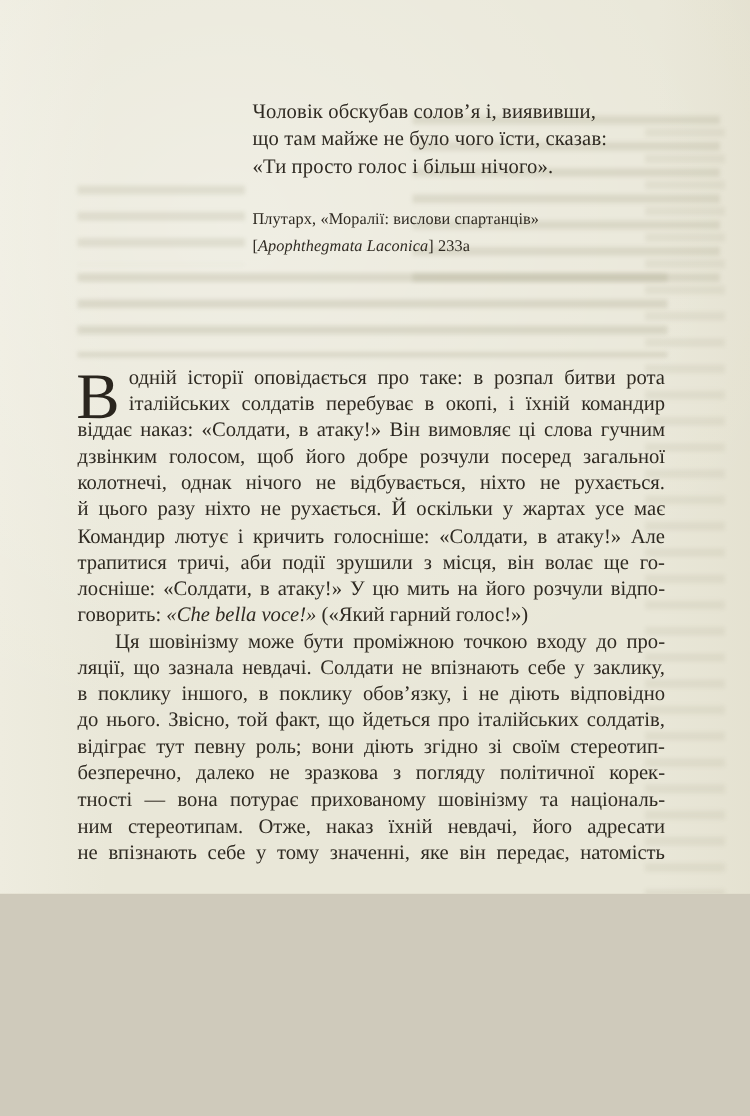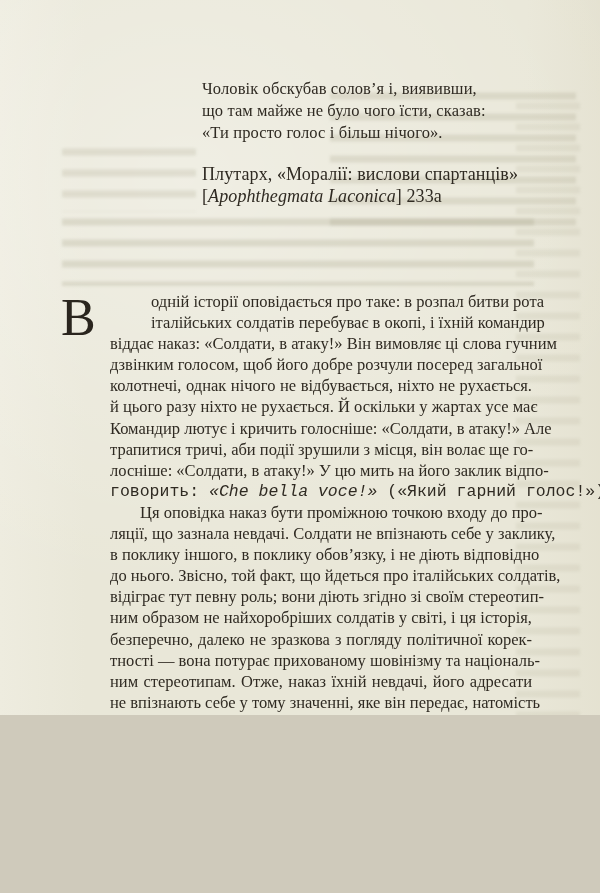--- a/index.html
+++ b/index.html
@@ -43,21 +43,21 @@
     left: 202px;
     top: 78px;
     font-size: 16.5px;
     line-height: 21.8px;
     letter-spacing: 0.1px;
   }
   .attribution {
     position: absolute;
     left: 202px;
     top: 164px;
-    font-size: 18px;
+    font-size: 13px;
     line-height: 21.8px;
     letter-spacing: 0.1px;
   }
   .body-text {
     position: absolute;
     left: 62px;
     top: 291px;
     width: 470px;
     font-size: 16.5px;
     line-height: 21.1px;
@@ -68,23 +68,22 @@
     left: -1px;
     top: 1px;
     font-size: 52px;
     line-height: 1;
     color: #2a251e;
   }
   .line {
     text-align: justify;
     text-align-last: justify;
     white-space: nowrap;
-    margin-left: 48px;
   }
-  .line.left { text-align-last: left; font-family: Liberation Mono, monospace; }
+  .line.left { text-align-last: left; }
   .line.pad  { padding-left: 41px; }
   .line.indent { text-indent: 30px; }
   .line i, .attribution i { font-style: italic; }
 
   .footer {
     position: absolute;
     left: 62px;
     top: 783px;
     width: 476px;
     text-align: center;
@@ -125,30 +124,29 @@
       <div class="paragraph">
         <span class="dropcap">В</span>
         <div class="line pad"><span>одній історії оповідається про таке: в розпал битви рота</span></div>
         <div class="line pad"><span>італійських солдатів перебуває в окопі, і їхній командир</span></div>
         <div class="line"><span>віддає наказ: «Солдати, в атаку!» Він вимовляє ці слова гучним</span></div>
         <div class="line"><span>дзвінким голосом, щоб його добре розчули посеред загальної</span></div>
         <div class="line"><span>колотнечі, однак нічого не відбувається, ніхто не рухається.</span></div>
         <div class="line"><span>й цього разу ніхто не рухається. Й оскільки у жартах усе має</span></div>
         <div class="line"><span>Командир лютує і кричить голосніше: «Солдати, в атаку!» Але</span></div>
         <div class="line"><span>трапитися тричі, аби події зрушили з місця, він волає ще го-</span></div>
-        <div class="line"><span>лосніше: «Солдати, в атаку!» У цю мить на його заклик відпо-</span></div>
+        <div class="line"><span>лосніше: «Солдати, в атаку!» У цю мить на його розчули відпо-</span></div>
         <div class="line left"><span>говорить: </span><i>«Che bella voce!»</i><span> («Який гарний голос!»)</span></div>
       </div>
       <div class="paragraph">
-        <div class="line indent"><span>Ця оповідка наказ бути проміжною точкою входу до про-</span></div>
+        <div class="line indent"><span>Ця шовінізму може бути проміжною точкою входу до про-</span></div>
         <div class="line"><span>ляції, що зазнала невдачі. Солдати не впізнають себе у заклику,</span></div>
         <div class="line"><span>в поклику іншого, в поклику обов’язку, і не діють відповідно</span></div>
         <div class="line"><span>до нього. Звісно, той факт, що йдеться про італійських солдатів,</span></div>
         <div class="line"><span>відіграє тут певну роль; вони діють згідно зі своїм стереотип-</span></div>
-        <div class="line"><span>ним образом не найхоробріших солдатів у світі, і ця історія,</span></div>
         <div class="line"><span>безперечно, далеко не зразкова з погляду політичної корек-</span></div>
         <div class="line"><span>тності — вона потурає прихованому шовінізму та національ-</span></div>
         <div class="line"><span>ним стереотипам. Отже, наказ їхній невдачі, його адресати</span></div>
         <div class="line"><span>не впізнають себе у тому значенні, яке він передає, натомість</span></div>
       </div>
     </div>
 
   <div class="footer">
     <span class="marker">×</span><span class="pagenum">9</span><span class="marker">×</span>
   </div>

